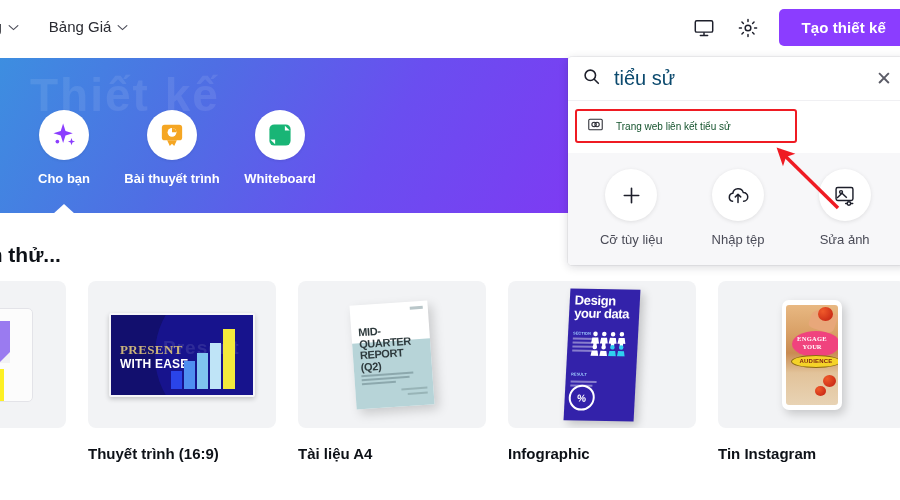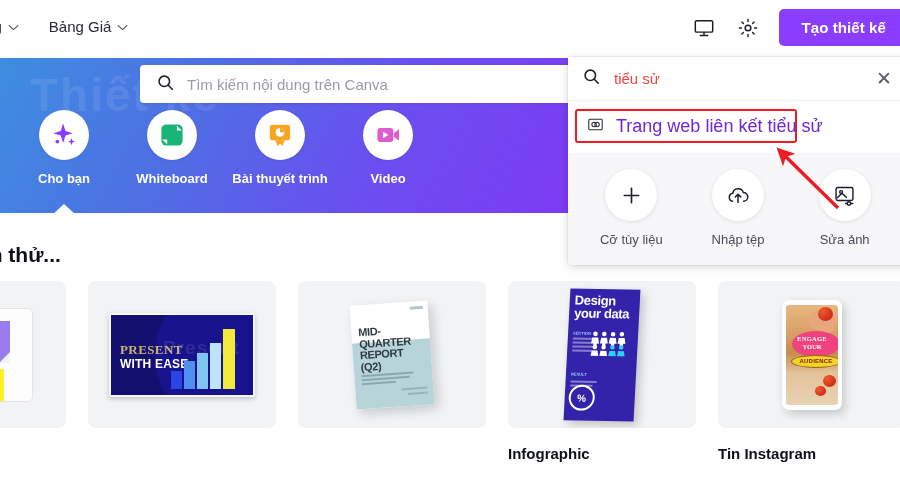--- a/index.html
+++ b/index.html
@@ -68,31 +68,31 @@
   
   .dropdown {
     position: absolute; left: 568px; top: 57px; width: 340px; z-index: 60;
     background: #fff; border-radius: 4px;
     box-shadow: 0 2px 10px rgba(20,20,40,.16), 0 0 0 1px rgba(20,20,40,.05);
   }
   .dd-searchfield {
     height: 44px; display: flex; align-items: center; gap: 13px;
     padding: 0 14px; border-bottom: 1px solid #f0f0f3;
   }
-  .dd-query { font-size: 15px; color: #ef4444; flex: 1; }
+  .dd-query { font-size: 20px; color: #0c4a6e; flex: 1; }
   .dd-clear { font-size: 19px; color: #5a5b66; cursor: pointer; line-height: 1; padding-right: 2px; }
 
   .dd-suggest-wrap { padding: 8px 6px 10px 6px; }
   .dd-suggest {
     display: flex; align-items: center; gap: 12px;
     height: 34px; padding: 0 10px; margin: 0 1px;
     border: 2px solid #ef1b23; border-radius: 3px; cursor: pointer;
     width: 222px;
   }
-  .dd-suggest-label { font-size: 18px; color: #6d28d9; white-space: nowrap; }
+  .dd-suggest-label { font-size: 10px; color: #14532d; white-space: nowrap; }
 
   .dd-actions {
     display: flex; justify-content: space-around; align-items: flex-start;
     background: #f7f7f9; padding: 16px 10px 18px 10px;
     border-radius: 0 0 4px 4px;
   }
   .dd-action { display: flex; flex-direction: column; align-items: center; width: 94px; cursor: pointer; }
   .dd-action-circle {
     width: 52px; height: 52px; border-radius: 50%; background: #fff;
     display: flex; align-items: center; justify-content: center;
@@ -216,65 +216,46 @@
             <path d="M25.5 20.5 L26.6 23.4 L29.5 24.5 L26.6 25.6 L25.5 28.5 L24.4 25.6 L21.5 24.5 L24.4 23.4 Z" fill="#8b3dff"></path>
             <circle cx="9.5" cy="24.5" r="2.1" fill="#8b3dff"></circle>
           </svg>
         </div>
         <div class="cat-label">Cho bạn</div>
       </div>
 
       <div class="cat">
         <div class="cat-circle">
           <svg viewBox="0 0 34 34" width="30" height="30">
-            <rect x="5" y="5" width="24" height="24" rx="5.5" fill="#19b576"></rect>
-            <path d="M22.5 6.5 L28 12 L22.5 12 Z" fill="#fff"></path>
-            <path d="M11.5 27.5 L6 22 L11.5 22 Z" fill="#fff"></path>
-          </svg>
-        </div>
-        <div class="cat-label">Whiteboard</div>
-      </div>
-
-      <div class="cat">
-        <div class="cat-circle">
-          <svg viewBox="0 0 34 34" width="30" height="30">
             <rect x="5.5" y="5.5" width="23" height="17.5" rx="3.3" fill="#f5a623"></rect>
             <circle cx="17" cy="14" r="5" fill="#fff"></circle>
             <path d="M17 9.2 A4.8 4.8 0 0 1 21.8 14 L17 14 Z" fill="#f5a623"></path>
             <path d="M11.5 23 L14.5 29.5 L17 27 L19.5 29.5 L22.5 23 Z" fill="#f5a623"></path>
           </svg>
         </div>
         <div class="cat-label">Bài thuyết trình</div>
       </div>
 
-
       <div class="cat">
         <div class="cat-circle">
           <svg viewBox="0 0 34 34" width="30" height="30">
-            <rect x="5" y="9" width="18" height="16" rx="3.4" fill="#e05ad0"></rect>
-            <path d="M23.5 15 L29.5 10.4 V23.6 L23.5 19 Z" fill="#e05ad0"></path>
-            <path d="M11.5 13.4 L17.5 17 L11.5 20.6 Z" fill="#fff"></path>
-          </svg>
-        </div>
-        <div class="cat-label">Video</div>
-      </div>
+            <rect x="5" y="5" width="24" height="24" rx="5.5" fill="#19b576"></rect>
+            <path d="M22.5 6.5 L28 12 L22.5 12 Z" fill="#fff"></path>
+            <path d="M11.5 27.5 L6 22 L11.5 22 Z" fill="#fff"></path>
+          </svg>
+        </div>
+        <div class="cat-label">Whiteboard</div>
+      </div>
+
+
     </div>
 
     <div class="cat-notch"></div>
   </div>
 
-  <div class="searchbar-bg">
-    <span>
-      <svg viewBox="0 0 24 24" width="19" height="19" fill="none" stroke="#1d1f2b" stroke-width="2">
-        <circle cx="10.5" cy="10.5" r="6.6"></circle>
-          <path d="M15.4 15.4 L20.6 20.6" stroke-linecap="round"></path>
-      </svg>
-    </span>
-    <span class="ph">Tìm kiếm nội dung trên Canva</span>
-  </div>
 
   <div class="dropdown">
 
     <div class="dd-searchfield">
       <span>
         <svg viewBox="0 0 24 24" width="19" height="19" fill="none" stroke="#1d1f2b" stroke-width="2">
           <circle cx="10.5" cy="10.5" r="6.6"></circle>
             <path d="M15.4 15.4 L20.6 20.6" stroke-linecap="round"></path>
         </svg>
       </span>
@@ -363,38 +344,40 @@
           <div class="t2">WITH EASE</div>
           <svg class="bar" width="146" height="62" viewBox="0 0 146 62">
             <rect x="60" y="44" width="11" height="18" fill="#2a44e8"></rect>
             <rect x="73" y="34" width="11" height="28" fill="#4f8ff0"></rect>
             <rect x="86" y="26" width="11" height="36" fill="#7fc4ef"></rect>
             <rect x="99" y="16" width="11" height="46" fill="#bfe4f7"></rect>
             <rect x="112" y="2" width="12" height="60" fill="#f3e93c"></rect>
           </svg>
         </div>
       </div>
+      <div class="card-label">Thuyết trình (16:9)</div>
     </div>
 
     <div class="card">
       <div class="card-thumb">
         <div class="tn-a4">
           <div class="teal"></div>
           <div class="hdr"></div>
           <div class="big" style="white-space:pre-line">MID-
 QUARTER
 REPORT
 (Q2)</div>
           <div class="ln" style="top:70px; width:52px;"></div>
           <div class="ln" style="top:74px; width:48px;"></div>
           <div class="ln" style="top:78px; width:34px;"></div>
           <div class="fb" style="bottom:16px; width:26px;"></div>
           <div class="fb" style="bottom:11px; width:20px;"></div>
         </div>
       </div>
+      <div class="card-label">Tài liệu A4</div>
     </div>
 
     <div class="card">
       <div class="card-thumb">
         <div class="tn-ig">
           <div class="h1" style="white-space:pre-line">Design
 your data</div>
           <div class="ttl" style="top:42px;">SECTION</div>
           <div class="ln" style="top:49px; width:24px;"></div>
           <div class="ln" style="top:53px; width:26px;"></div>

